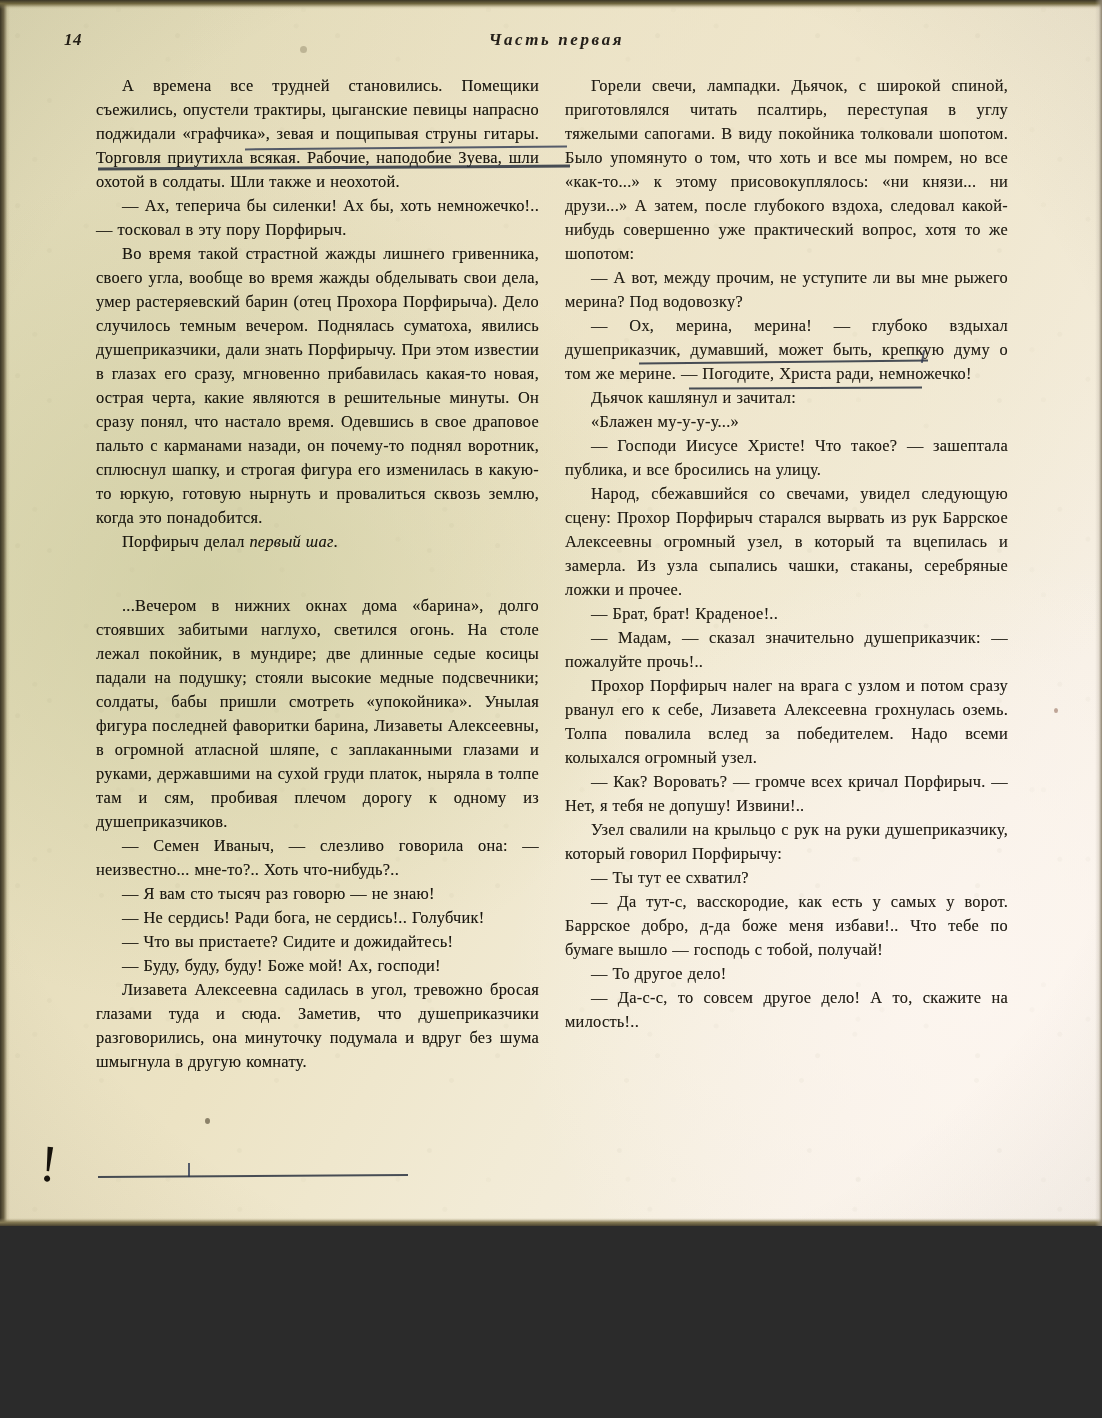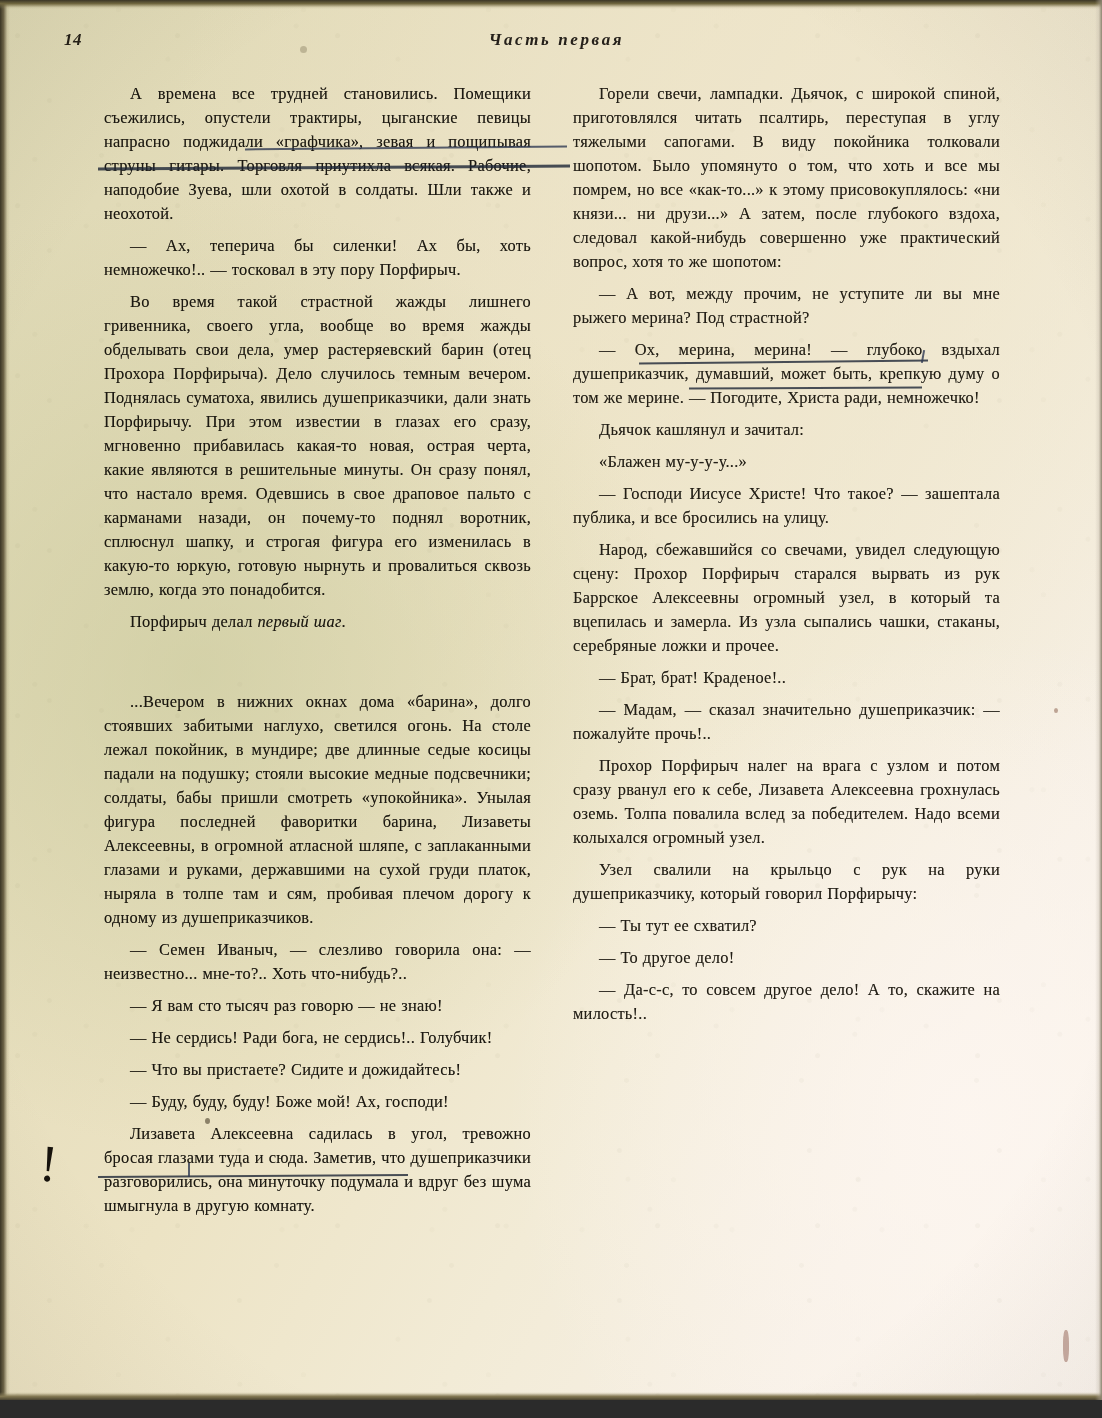--- a/index.html
+++ b/index.html
@@ -6,21 +6,21 @@
     margin: 0;
     padding: 0;
     background: #2b2b2b;
   }
   body {
     font-family: "Liberation Serif", serif;
   }
   .page {
     position: relative;
     width: 1102px;
-    height: 1400px;
+    height: 1226px;
     overflow: hidden;
     background:
       radial-gradient(ellipse 70% 55% at 18% 48%, rgba(196,198,150,0.55) 0%, rgba(196,198,150,0.0) 62%),
       radial-gradient(ellipse 60% 50% at 88% 80%, rgba(253,246,240,0.85) 0%, rgba(253,246,240,0.0) 70%),
       radial-gradient(ellipse 80% 60% at 75% 12%, rgba(239,230,206,0.8) 0%, rgba(239,230,206,0.0) 75%),
       linear-gradient(118deg, #ddd8b4 0%, #e4dcba 22%, #ece3c4 44%, #f2ebd6 64%, #f7f0e6 82%, #fbf5ef 100%);
   }
   
   .edge {
     position: absolute;
@@ -112,21 +112,21 @@
     top: 74px;
     left: 96px;
     width: 912px;
     display: flex;
     gap: 26px;
   }
   .col {
     width: 443px;
   }
   p {
-    margin: 8px;
+    margin: 0;
     font-size: 16.4px;
     line-height: 24.0px;
     color: #1d1a14;
     text-align: justify;
     text-justify: inter-word;
     hyphens: manual;
     letter-spacing: 0.25px;
     word-spacing: 0.5px;
     text-indent: 26px;
   }
@@ -206,31 +206,33 @@
         <p class="dash">— Семен Иваныч, — слезливо говорила она: — неизвестно... мне-то?.. Хоть что-нибудь?..</p>
         <p class="dash">— Я вам сто тысяч раз говорю — не знаю!</p>
         <p class="dash">— Не сердись! Ради бога, не сердись!.. Голубчик!</p>
         <p class="dash">— Что вы пристаете? Сидите и дожидайтесь!</p>
         <p class="dash">— Буду, буду, буду! Боже мой! Ах, господи!</p>
         <p>Лизавета Алексеевна садилась в угол, тревожно бросая глазами туда и сюда. Заметив, что душеприказчики разговорились, она минуточку подумала и вдруг без шума шмыгнула в другую комнату.</p>
       </div>
 
       <div class="col col-right">
         <p>Горели свечи, лампадки. Дьячок, с широкой спиной, приготовлялся читать псалтирь, переступая в углу тяжелыми сапогами. В виду покойника толковали шопотом. Было упомянуто о том, что хоть и все мы помрем, но все «как-то...» к этому присовокуплялось: «ни князи... ни друзи...» А затем, после глубокого вздоха, следовал какой-нибудь совершенно уже практический вопрос, хотя то же шопотом:</p>
-        <p class="dash">— А вот, между прочим, не уступите ли вы мне рыжего мерина? Под страстной?</p>
+        <p class="dash">— А вот, между прочим, не уступите ли вы мне рыжего мерина? Под водовозку?</p>
         <p class="dash">— Ох, мерина, мерина! — глубоко вздыхал душеприказчик, думавший, может быть, крепкую думу о том же мерине. — Погодите, Христа ради, немножечко!</p>
         <p>Дьячок кашлянул и зачитал:</p>
         <p>«Блажен му-у-у-у...»</p>
         <p class="dash">— Господи Иисусе Христе! Что такое? — зашептала публика, и все бросились на улицу.</p>
         <p>Народ, сбежавшийся со свечами, увидел следующую сцену: Прохор Порфирыч старался вырвать из рук Баррское Алексеевны огромный узел, в который та вцепилась и замерла. Из узла сыпались чашки, стаканы, серебряные ложки и прочее.</p>
         <p class="dash">— Брат, брат! Краденое!..</p>
         <p class="dash">— Мадам, — сказал значительно душеприказчик: — пожалуйте прочь!..</p>
         <p>Прохор Порфирыч налег на врага с узлом и потом сразу рванул его к себе, Лизавета Алексеевна грохнулась оземь. Толпа повалила вслед за победителем. Надо всеми колыхался огромный узел.</p>
+        <p class="dash">— Как? Воровать? — громче всех кричал Порфирыч. — Нет, я тебя не допушу! Извини!..</p>
         <p>Узел свалили на крыльцо с рук на руки душеприказчику, который говорил Порфирычу:</p>
         <p class="dash">— Ты тут ее схватил?</p>
+        <p class="dash">— Да тут-с, васскородие, как есть у самых у ворот. Баррское добро, д-да боже меня избави!.. Что тебе по бумаге вышло — господь с тобой, получай!</p>
         <p class="dash">— То другое дело!</p>
         <p class="dash">— Да-с-с, то совсем другое дело! А то, скажите на милость!..</p>
       </div>
     </div>
 
     <div class="ul" style="left:245px; top:147px; width:322px; transform:rotate(-0.5deg);"></div>
     <div class="ul thick dark" style="left:98px; top:166px; width:472px; transform:rotate(-0.35deg);"></div>
     <div class="ul dark" style="left:98px; top:1175px; width:310px; transform:rotate(-0.4deg);"></div>
     <div class="ul" style="left:188px; top:1163px; width:0; height:14px; border-bottom:0; border-left:2px solid #2f3a52; transform:rotate(0deg);"></div>
     <div class="ul dark" style="left:639px; top:361px; width:289px; transform:rotate(-0.6deg);"></div>

